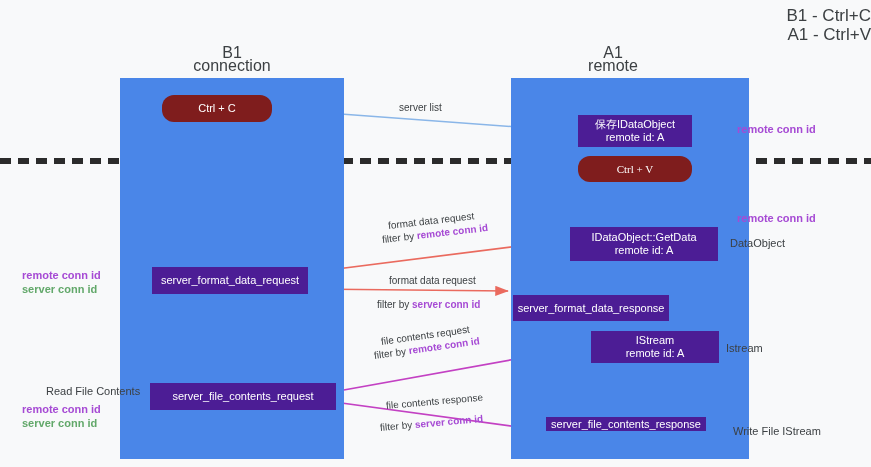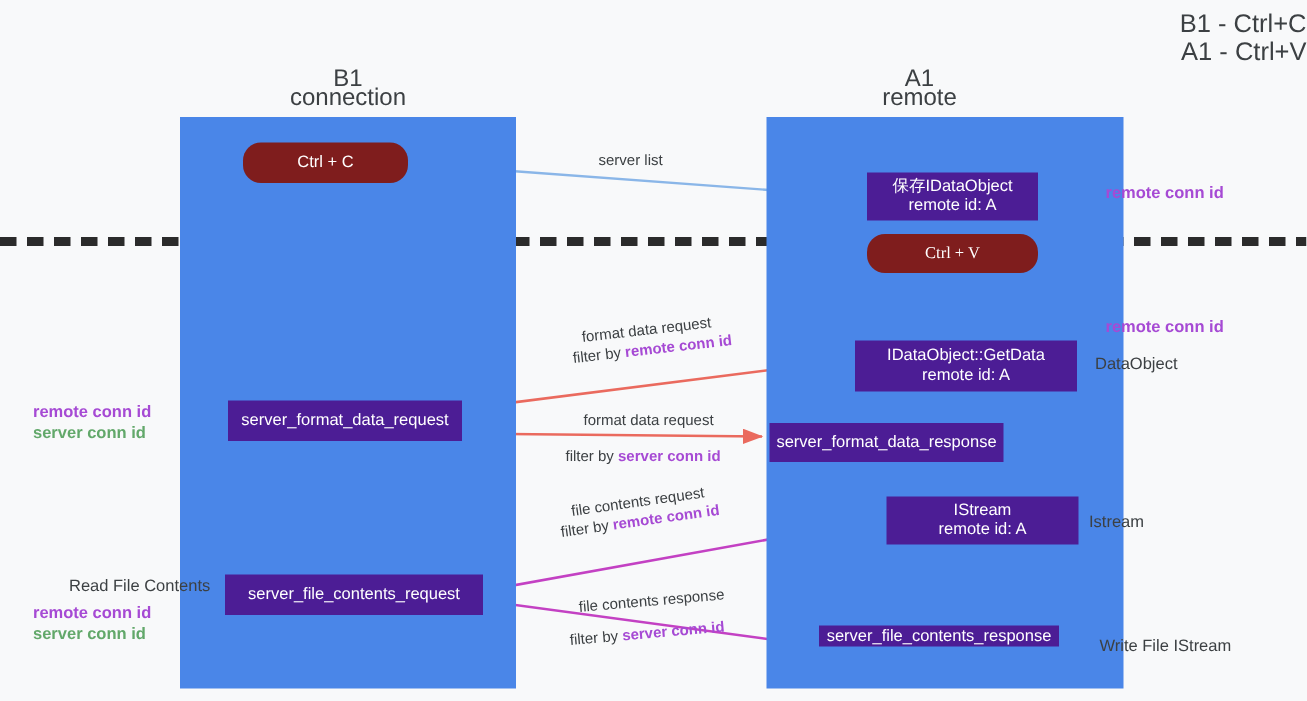--- a/index.html
+++ b/index.html
@@ -46,23 +46,23 @@
   }
   .box.green{background:#7f1d1d;border-radius:12px;}
   .box.orange{background:#fbb košuljica;}
   .box.orange{background:#4c1d95;}
 
   #box-ctrl-c{left:162px;top:95px;width:110px;height:27px;}
   #box-save-idataobject{left:578px;top:115px;width:114px;height:32px;}
   #box-ctrl-v{left:578px;top:156px;width:114px;height:26px;font-family:Liberation Serif, serif;}
   #box-getdata{left:570px;top:227px;width:148px;height:34px;}
   #box-server-format-data-request{left:152px;top:267px;width:156px;height:27px;}
-  #box-server-format-data-response{left:513px;top:282px;width:156px;height:26px;}
+  #box-server-format-data-response{left:513px;top:295px;width:156px;height:26px;}
   #box-istream{left:591px;top:331px;width:128px;height:32px;}
-  #box-server-file-contents-request{left:150px;top:383px;width:172px;height:27px;}
+  #box-server-file-contents-request{left:150px;top:383px;width:186px;height:27px;}
   #box-server-file-contents-response{left:546px;top:417px;width:160px;height:14px;}
 
   
   .side{
     position:absolute;font-size:11px;line-height:14px;
   }
   .side .purple{color:#a64ad4;font-weight:bold;}
   .side .green-t{color:#62a86a;font-weight:bold;}
   .side .plain{color:#3c4043;}
 

